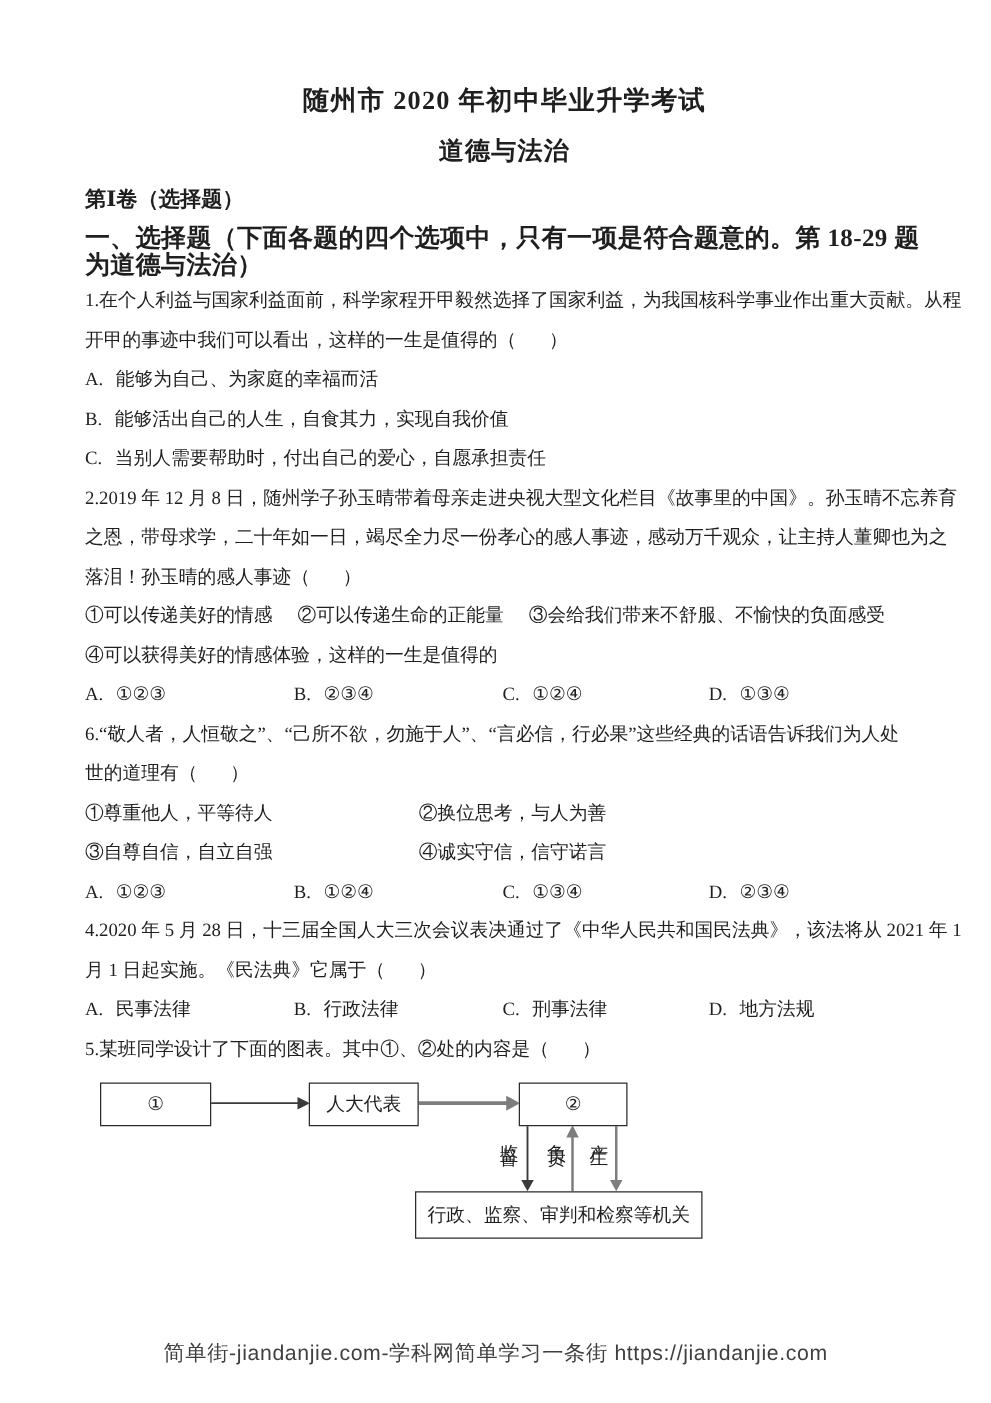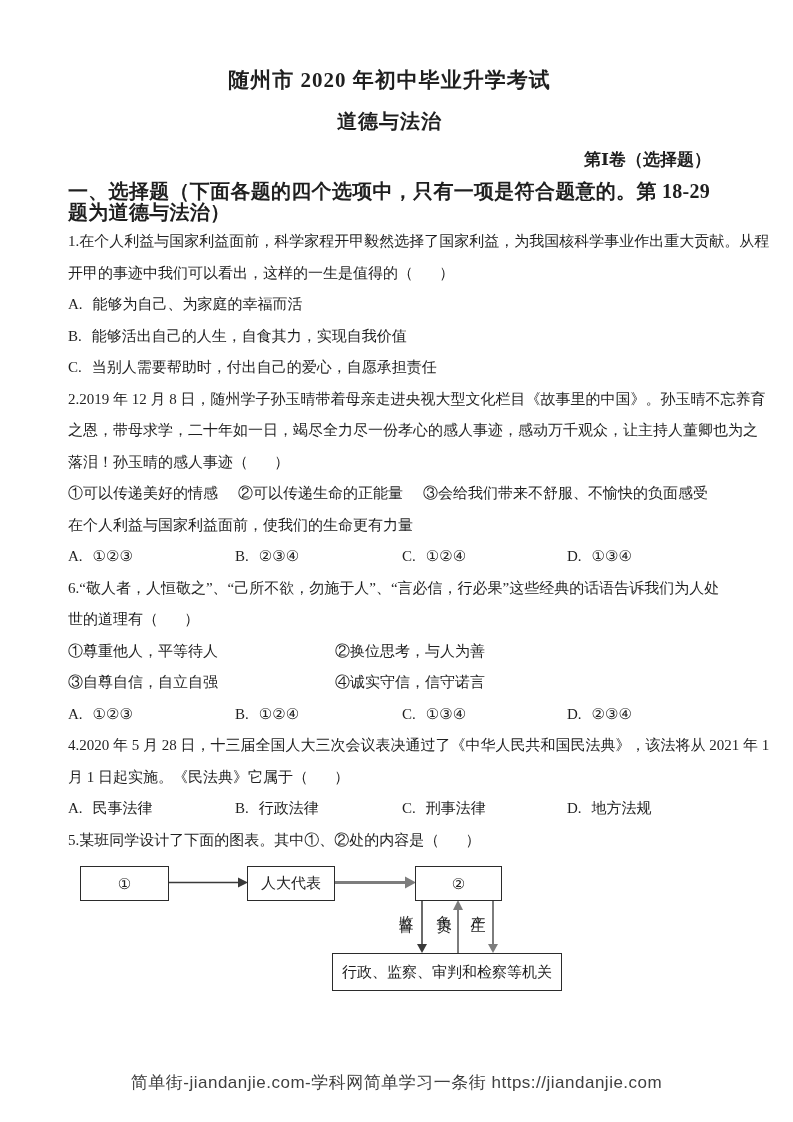--- a/index.html
+++ b/index.html
@@ -1,24 +1,24 @@
 <!DOCTYPE html>
 <html><head>
 <meta charset="utf-8">
 <style>
   html,body { margin:0; padding:0; }
   .page {
     position:relative; width:793px; height:1122px; background:#ffffff;
     font-family:"Liberation Serif","DejaVu Serif",serif; color:#1f1f1f;
     overflow:hidden; margin:0 auto;
   }
-  .content { padding:66px 82px 0 68px; }
+  .content { padding:66px 54px 0 68px; }
   .title   { text-align:center; font-weight:bold; font-size:21px; line-height:28px; letter-spacing:1px; }
   .subject { text-align:center; font-weight:bold; font-size:20px; line-height:27px; margin-top:14px; letter-spacing:1px; }
-  .volume  { text-align:right; font-weight:bold; font-size:17px; line-height:22px; margin-top:14px; }
+  .volume  { text-align:left; font-weight:bold; font-size:17px; line-height:22px; margin-top:14px; }
   .heading { font-weight:bold; font-size:20px; line-height:21px; margin-top:10px; letter-spacing:.3px; }
   .body    { margin-top:3px; }
   .qline   { font-size:15px; line-height:31.5px; white-space:pre; }
   .clabel  { margin-right:10px; }
   .choices4 { display:grid; grid-template-columns:167px 167px 165px 1fr; }
   .items2   { display:grid; grid-template-columns:267px 1fr; }
   .gap20    { margin-left:20px; }
   
   .diagram { position:relative; height:140px; margin-top:5px; font-size:15px; }
   .dbox {
@@ -60,21 +60,21 @@
         <div class="qline"><span class="clabel">A.</span><span>能够为自己、为家庭的幸福而活</span></div>
         <div class="qline"><span class="clabel">B.</span><span>能够活出自己的人生，自食其力，实现自我价值</span></div>
         <div class="qline"><span class="clabel">C.</span><span>当别人需要帮助时，付出自己的爱心，自愿承担责任</span></div>
       </div>
 
       <div>
         <div class="qline">2.2019 年 12 月 8 日，随州学子孙玉晴带着母亲走进央视大型文化栏目《故事里的中国》。孙玉晴不忘养育</div>
         <div class="qline">之恩，带母求学，二十年如一日，竭尽全力尽一份孝心的感人事迹，感动万千观众，让主持人董卿也为之</div>
         <div class="qline">落泪！孙玉晴的感人事迹（       ）</div>
         <div class="qline"><span>①可以传递美好的情感</span><span class="gap20">②可以传递生命的正能量</span><span class="gap20">③会给我们带来不舒服、不愉快的负面感受</span></div>
-        <div class="qline"><span>在个人利益与国家利益面前，使我们的生命更有力量</span></div>
+        <div class="qline"><span>④可以获得美好的情感体验，这样的一生是值得的</span></div>
         <div class="qline choices4">
           <div><span class="clabel">A.</span><span>①②③</span></div>
           <div><span class="clabel">B.</span><span>②③④</span></div>
           <div><span class="clabel">C.</span><span>①②④</span></div>
           <div><span class="clabel">D.</span><span>①③④</span></div>
         </div>
       </div>
 
       <div>
         <div class="qline">6.“敬人者，人恒敬之”、“己所不欲，勿施于人”、“言必信，行必果”这些经典的话语告诉我们为人处</div>

